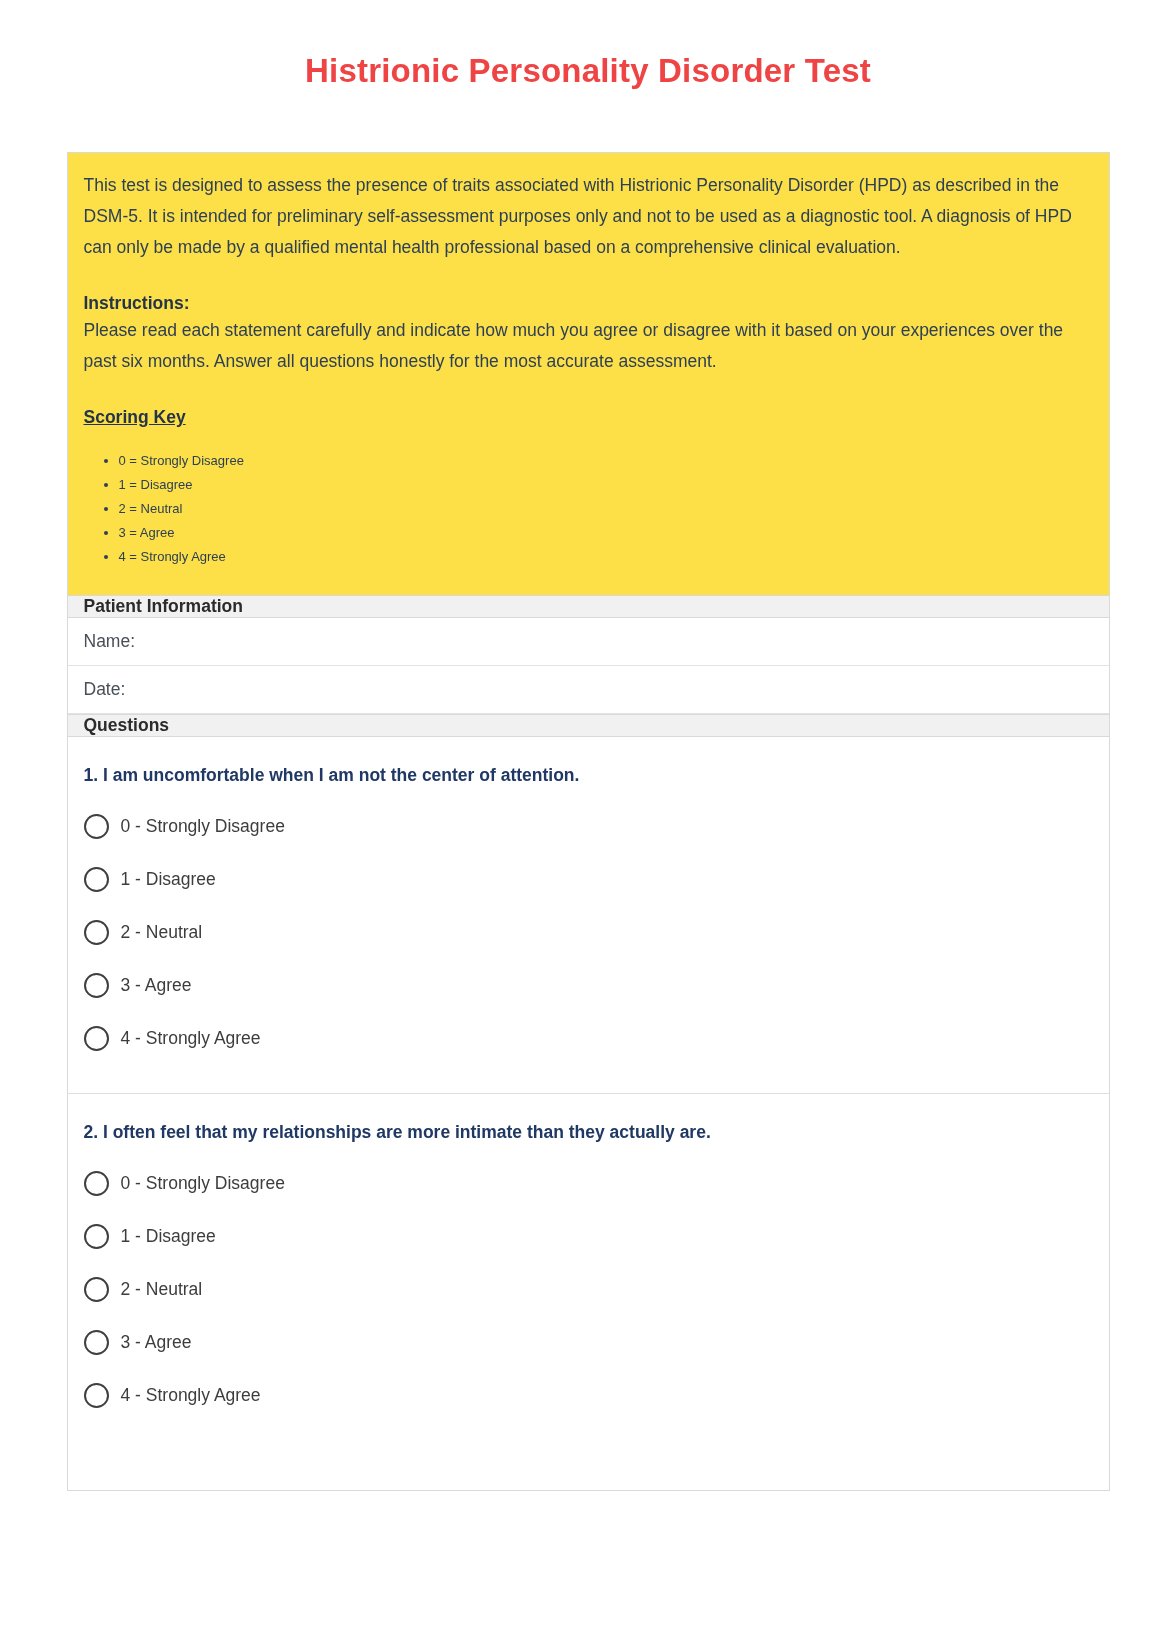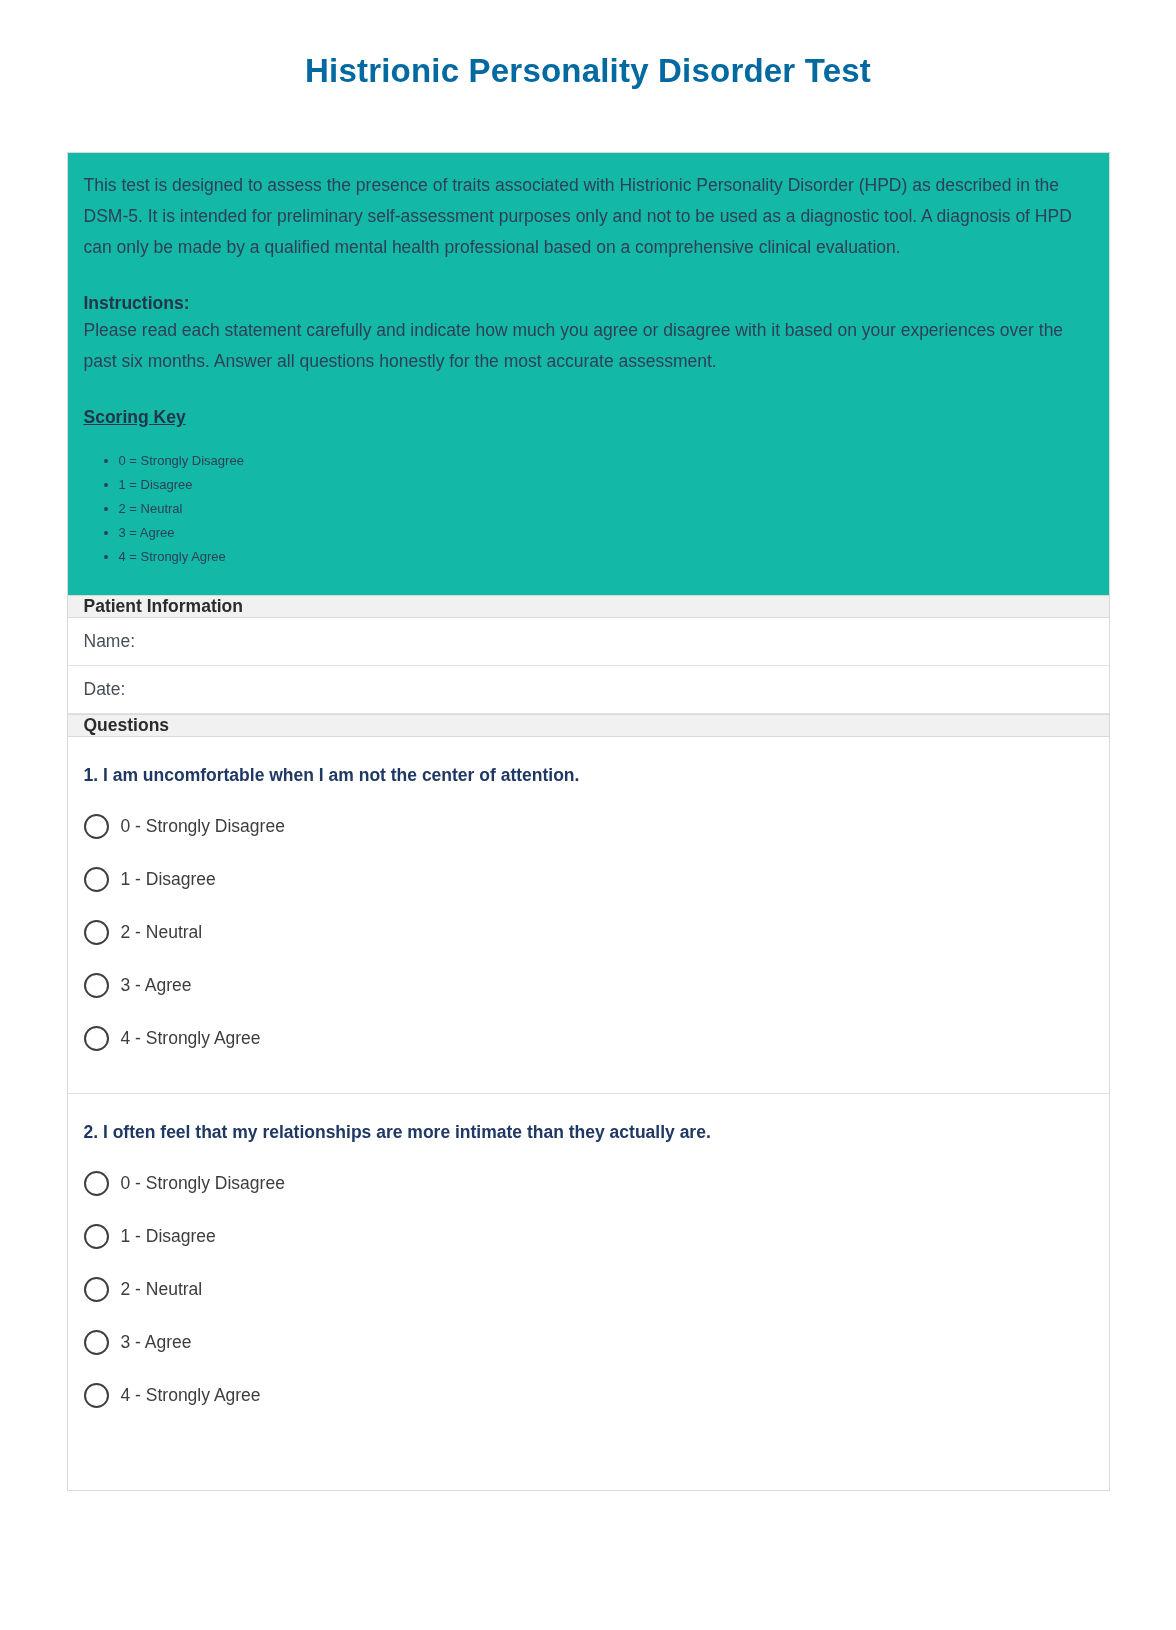--- a/index.html
+++ b/index.html
@@ -11,28 +11,28 @@
   }
   body {
     width: 1176px;
     min-height: 1630px;
   }
   .page-title {
     margin: 52px 0 0 0;
     text-align: center;
     font-size: 33px;
     font-weight: bold;
-    color: #0369a1;
+    color: #ef4444;
     letter-spacing: 0.2px;
   }
   .container {
     width: 1043px;
     margin: 62px auto 0 auto;
     border: 1px solid #d9d9d9;
-    background: #14b8a6;
+    background: #fde047;
   }
   
   .intro {
     padding: 17px 16px 26px 16px;
   }
   .intro p {
     margin: 0;
     font-size: 17.5px;
     line-height: 31px;
     color: #2e4057;

